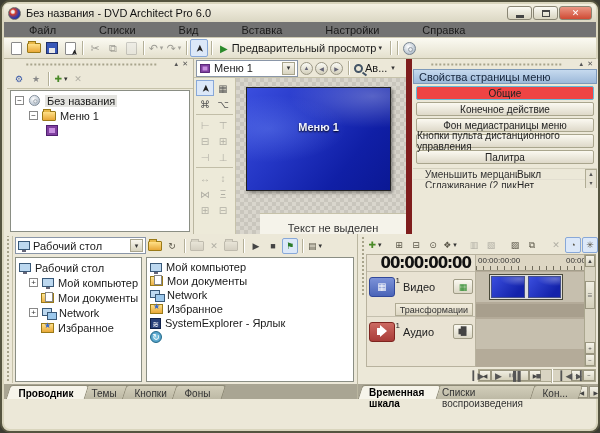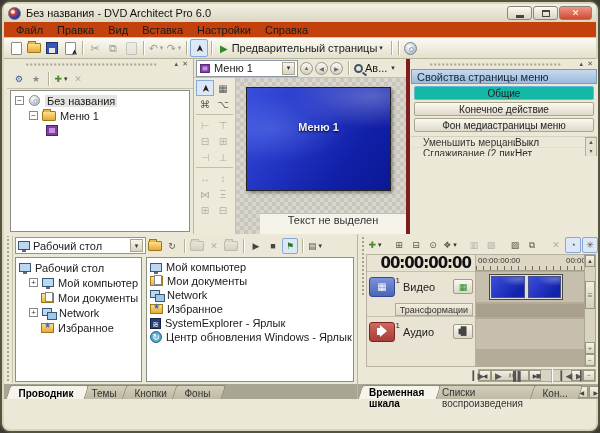--- a/index.html
+++ b/index.html
@@ -14,21 +14,21 @@
        background:radial-gradient(circle at 35% 35%,#f0f0f0 12%,#d03c2c 28%,#2a3cb0 62%,#15206e 100%);
        border:1px solid #70706a;}
   .title{font-size:11px;color:#111;}
   .caps{margin-left:auto;display:flex;gap:1px;}
   .cap{width:25px;height:14px;border:1px solid #8a8674;border-radius:3px;background:linear-gradient(#fbfaf4,#d8d4c0);
        display:flex;align-items:center;justify-content:center;font-size:9px;color:#333;}
   .cap.close{width:33px;background:linear-gradient(#eb9784,#cf4a34);color:#fff;font-weight:bold;}
   .g-min{width:8px;height:3px;background:#444;margin-top:6px;}
   .g-max{width:8px;height:7px;border:1px solid #444;border-top-width:2px;}
   .menubar{position:absolute;left:2px;top:20px;right:2px;height:16px;display:flex;align-items:center;
-       background:#c2410c;border-bottom:1px solid #cdc9b2;padding-left:5px;}
+       background:#737373;border-bottom:1px solid #cdc9b2;padding-left:18px;gap:29px;}
   .mi{padding:1px 7px;}
   .toolbar{position:absolute;left:2px;top:36px;right:2px;height:21px;display:flex;align-items:center;
        background:linear-gradient(#fbfaf2,#e4e0cd);border-bottom:1px solid #b8b49c;padding-left:3px;}
   .tb{min-width:18px;height:18px;display:inline-flex;align-items:center;justify-content:center;border:1px solid transparent;border-radius:2px;}
   .tb.pressed{background:#dce8f8;border-color:#88a8d8;}
   .dis{opacity:.4;filter:grayscale(.9);}
   .vsep{width:1px;height:14px;background:#b4b098;margin:0 3px;box-shadow:1px 0 0 #fff;}
   .dd{font-size:7px;color:#333;margin-left:2px;}
   
   .icn{display:inline-block;position:relative;}
@@ -75,21 +75,21 @@
        border:1px solid #8e8a76;border-bottom:none;transform:skewX(-18deg);border-radius:3px 3px 0 0;height:14px;}
   .tab>span{display:inline-block;transform:skewX(18deg);font-size:10px;color:#333;}
   .tab.active{background:#f6f4ea;z-index:2;}
   .tab.active>span{font-weight:bold;color:#000;}
   .tabscroll{margin-left:auto;display:flex;gap:1px;margin-bottom:1px;}
   .tsb{width:13px;height:12px;background:linear-gradient(#f4f2e8,#d6d2be);border:1px solid #979380;font-size:6px;display:flex;align-items:center;justify-content:center;color:#444;}
   
   .panel{position:absolute;background:#ece8d8;}
   #p-project{left:5px;top:57px;width:187px;height:175px;border-right:1px solid #bab6a0;}
   #p-editor{left:192px;top:57px;width:212px;height:175px;}
-  #p-props{left:404px;top:57px;width:192px;height:175px;border-left:4px solid #7f1d1d;}
+  #p-props{left:404px;top:57px;width:192px;height:175px;border-left:6px solid #7f1d1d;}
   #p-explorer{left:2px;top:232px;width:353px;height:165px;}
   #p-timeline{left:355px;top:232px;width:241px;height:165px;border-left:1px solid #bab6a0;}
   
   .pp-toolbar{height:20px;display:flex;align-items:center;border-bottom:1px solid #c6c2aa;padding-left:4px;gap:1px;}
   .pp-tree{position:absolute;left:3px;top:31px;right:3px;bottom:2px;padding:2px 0 0 4px;}
   .sel-soft{background:#e4e4e0;padding:0 2px;}
   
   .ed-toolbar{height:19px;display:flex;align-items:center;border-bottom:1px solid #c6c2aa;padding:0 2px;gap:2px;}
   .navb{width:13px;height:13px;border-radius:50%;background:linear-gradient(#fafaf4,#d4d0bc);border:1px solid #9a9684;
         font-size:6px;color:#667;display:flex;align-items:center;justify-content:center;}
@@ -101,27 +101,27 @@
   .ed-canvasWrap{flex:1;position:relative;
       background-image:conic-gradient(#d9d6cd 25%,#c9c6bd 0 50%,#d9d6cd 0 75%,#c9c6bd 0);background-size:8px 8px;}
   .menu-screen{position:absolute;left:10px;top:9px;width:145px;height:104px;border:1px solid #222;
       background:radial-gradient(130% 70% at 88% 8%,rgba(255,255,255,.28),transparent 45%),
                  radial-gradient(90% 55% at 15% 40%,rgba(130,160,255,.30),transparent 60%),
                  linear-gradient(128deg,#3a4ede 0%,#2335c4 38%,#101fa6 72%,#0b1894 100%);
       box-shadow:2px 2px 3px rgba(0,0,0,.35);}
   .menu-screen .mtitle{position:absolute;left:0;right:0;top:32%;text-align:center;color:#f0f2ff;font-weight:bold;
       font-size:11px;text-shadow:0 1px 2px #000;}
   .ed-status{position:absolute;left:0;right:0;bottom:0;height:21px;background:#f5f3ea;border-top:1px solid #c6c2aa;
-      display:flex;align-items:flex-start;justify-content:center;color:#333;margin-left:24px;}
+      display:flex;align-items:flex-end;justify-content:center;color:#333;margin-left:24px;}
   
   .props-header{height:15px;margin:0 1px;background:linear-gradient(#c6daee,#9db9da);border:1px solid #7e9aba;
       display:flex;align-items:center;padding-left:5px;color:#14243a;font-size:11px;}
   .props-btn{height:14px;margin:2px 4px 0;background:linear-gradient(#fbf9f1,#ded9c9);border:1px solid #a9a58d;border-radius:2px;
       display:flex;align-items:center;justify-content:center;font-size:10px;color:#222;}
-  .props-btn.selected{background:#14b8a6;border-color:#63b9d9;}
+  .props-btn.selected{background:#ef4444;border-color:#63b9d9;}
   .props-grid{position:relative;margin:4px 1px 0;height:20px;overflow:hidden;border-top:1px solid #d4d0be;}
   .pg-row{display:flex;height:11px;border-bottom:1px solid #e2deد0;border-bottom:1px solid #e2ded0;align-items:center;}
   .pg-name{width:104px;padding-left:12px;color:#333;font-size:10px;white-space:nowrap;overflow:hidden;}
   .pg-val{flex:1;font-size:10px;color:#222;}
   .pg-scroll{position:absolute;right:0;top:0;width:12px;height:20px;background:#e6e2d2;border:1px solid #b0ac94;
       display:flex;flex-direction:column;}
   .pg-scroll span{flex:1;font-size:6px;text-align:center;color:#555;line-height:9px;}
   
   .ex-grip{position:absolute;left:0;top:2px;width:9px;bottom:16px;border-right:1px solid #c6c2aa;
       background-image:radial-gradient(#a8a48c 35%,transparent 36%);background-size:4px 4px;background-position:center 6px;background-repeat:repeat-y;}
@@ -202,21 +202,21 @@
         </span>
       <span class="cap">
           <i class="g-max"></i>
         </span>
       <span class="cap close">✕</span>
     </span>
   </div>
 
   <div class="menubar">
     <span class="mi">Файл</span>
-    <span class="mi">Правка</span>
+    <span class="mi">Списки</span>
     <span class="mi">Вид</span>
     <span class="mi">Вставка</span>
     <span class="mi">Настройки</span>
     <span class="mi">Справка</span>
   </div>
 
   <div class="toolbar">
     <span class="tb">
         <span class="icn i-page"></span>
       </span>
@@ -245,21 +245,21 @@
         <span>↷</span>
         <span class="dd">▾</span>
       </span>
     <span class="vsep"></span>
     <span class="tb pressed">
         <span class="ptr">➤</span>
       </span>
     <span class="vsep"></span>
     <span class="tb" style="min-width:0;padding:0 4px">
       <span style="color:#2a8a2a;font-size:10px">▶</span>
-      <span style="margin-left:4px">Предварительный страницы</span>
+      <span style="margin-left:4px">Предварительный просмотр</span>
       <span class="dd">▾</span>
     </span>
     <span class="vsep"></span>
     <span class="vsep"></span>
     <span class="tb">
         <span class="icn i-disc"></span>
       </span>
   </div>
 
   <div class="panel" id="p-project">
@@ -355,20 +355,26 @@
       </div>
     <div class="props-btn selected">
         <span>Общие</span>
       </div>
     <div class="props-btn">
         <span>Конечное действие</span>
       </div>
     <div class="props-btn">
         <span>Фон медиастраницы меню</span>
       </div>
+    <div class="props-btn">
+        <span>Кнопки пульта дистанционного управления</span>
+      </div>
+    <div class="props-btn">
+        <span>Палитра</span>
+      </div>
     <div class="props-grid">
       <div class="pg-row">
         <span class="pg-name">Уменьшить мерцание р...</span>
         <span class="pg-val">Выкл</span>
       </div>
       <div class="pg-row">
         <span class="pg-name">Сглаживание (2 пиксела)</span>
         <span class="pg-val">Нет</span>
       </div>
       <div class="pg-scroll">
@@ -450,21 +456,20 @@
         <div class="fi-row">
             <span class="icn i-star-folder"></span>
             <span>Избранное</span>
           </div>
         <div class="fi-row">
             <span class="icn i-sysexp">≋</span>
             <span>SystemExplorer - Ярлык</span>
           </div>
         <div class="fi-row">
             <span class="icn i-upd">↻</span>
-            <span>Центр обновления Windows - Ярлык</span>
           </div>
       </div>
     </div>
     <div class="tabsbar" id="ex-tabs">
       <span class="tab active"><span>Проводник</span></span>
       <span class="tab"><span>Темы</span></span>
       <span class="tab"><span>Кнопки</span></span>
       <span class="tab"><span>Фоны</span></span>
     </div>
   </div>

